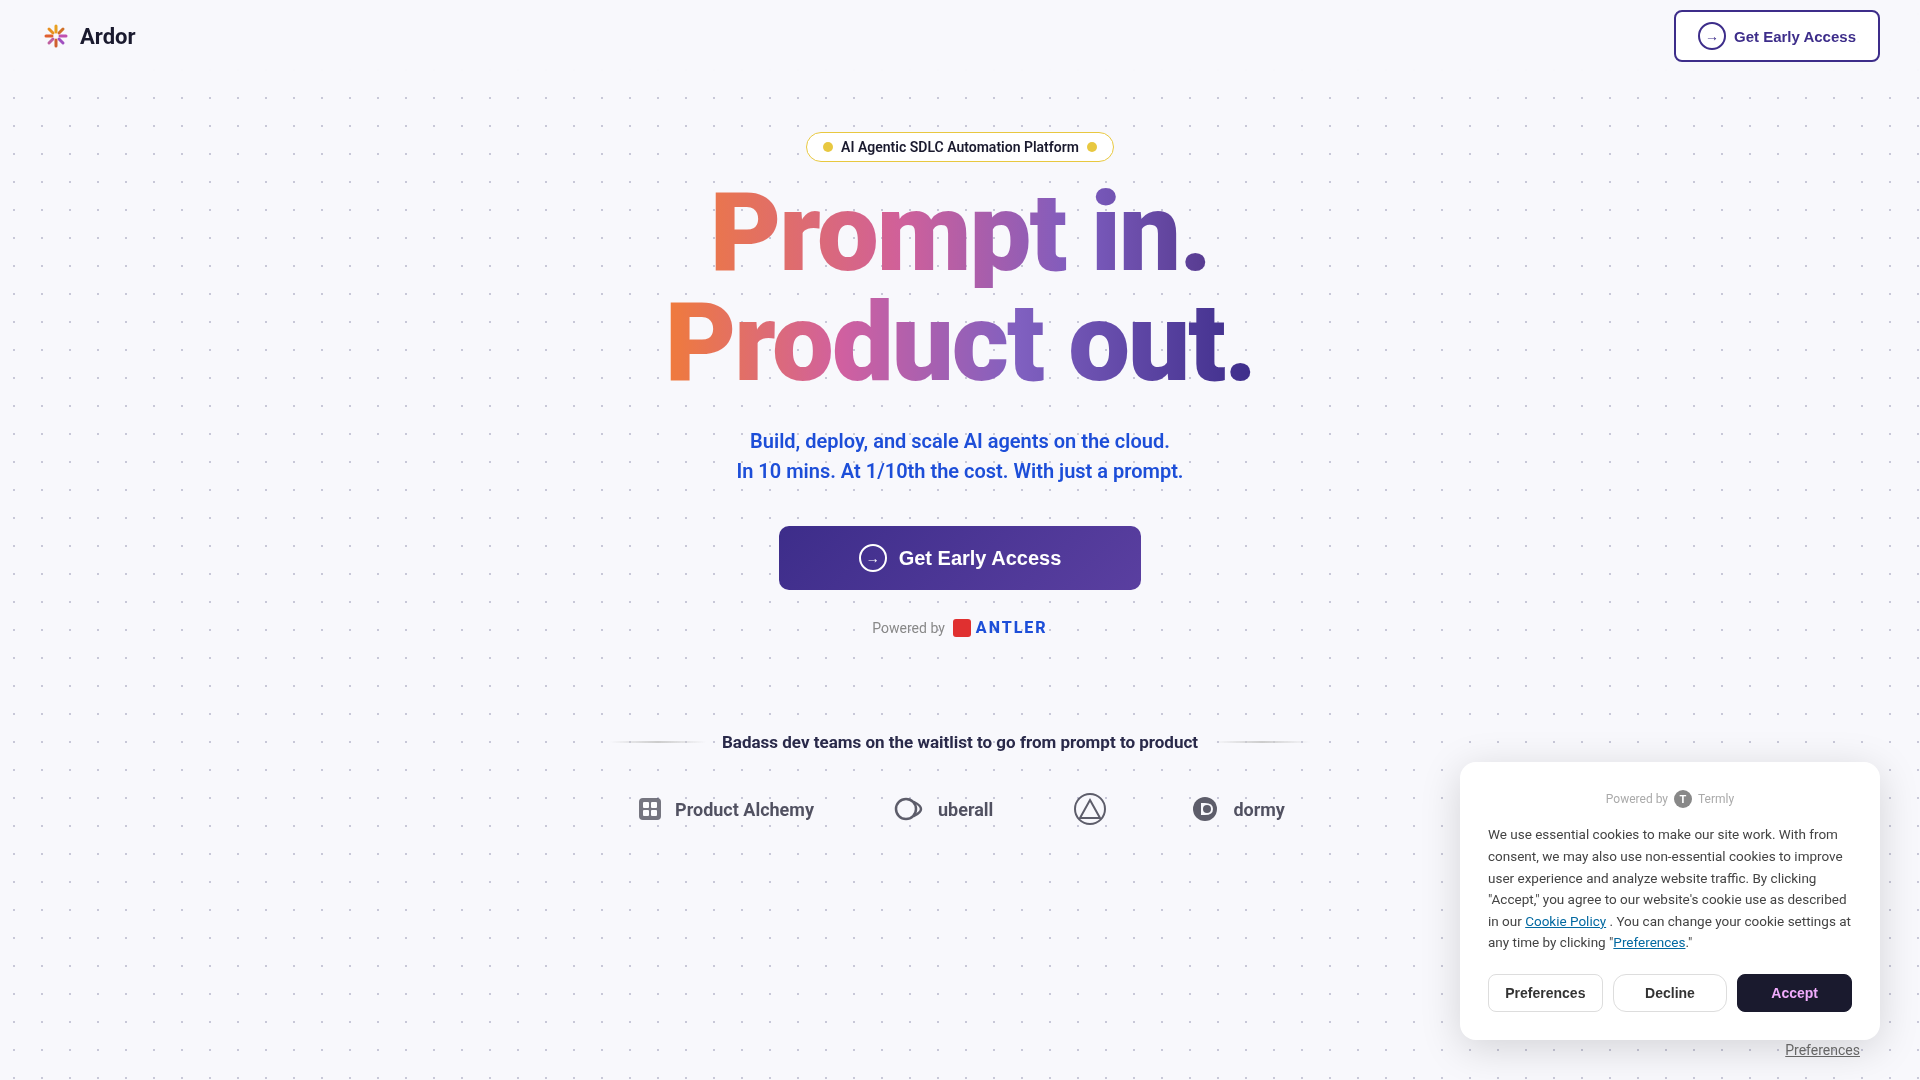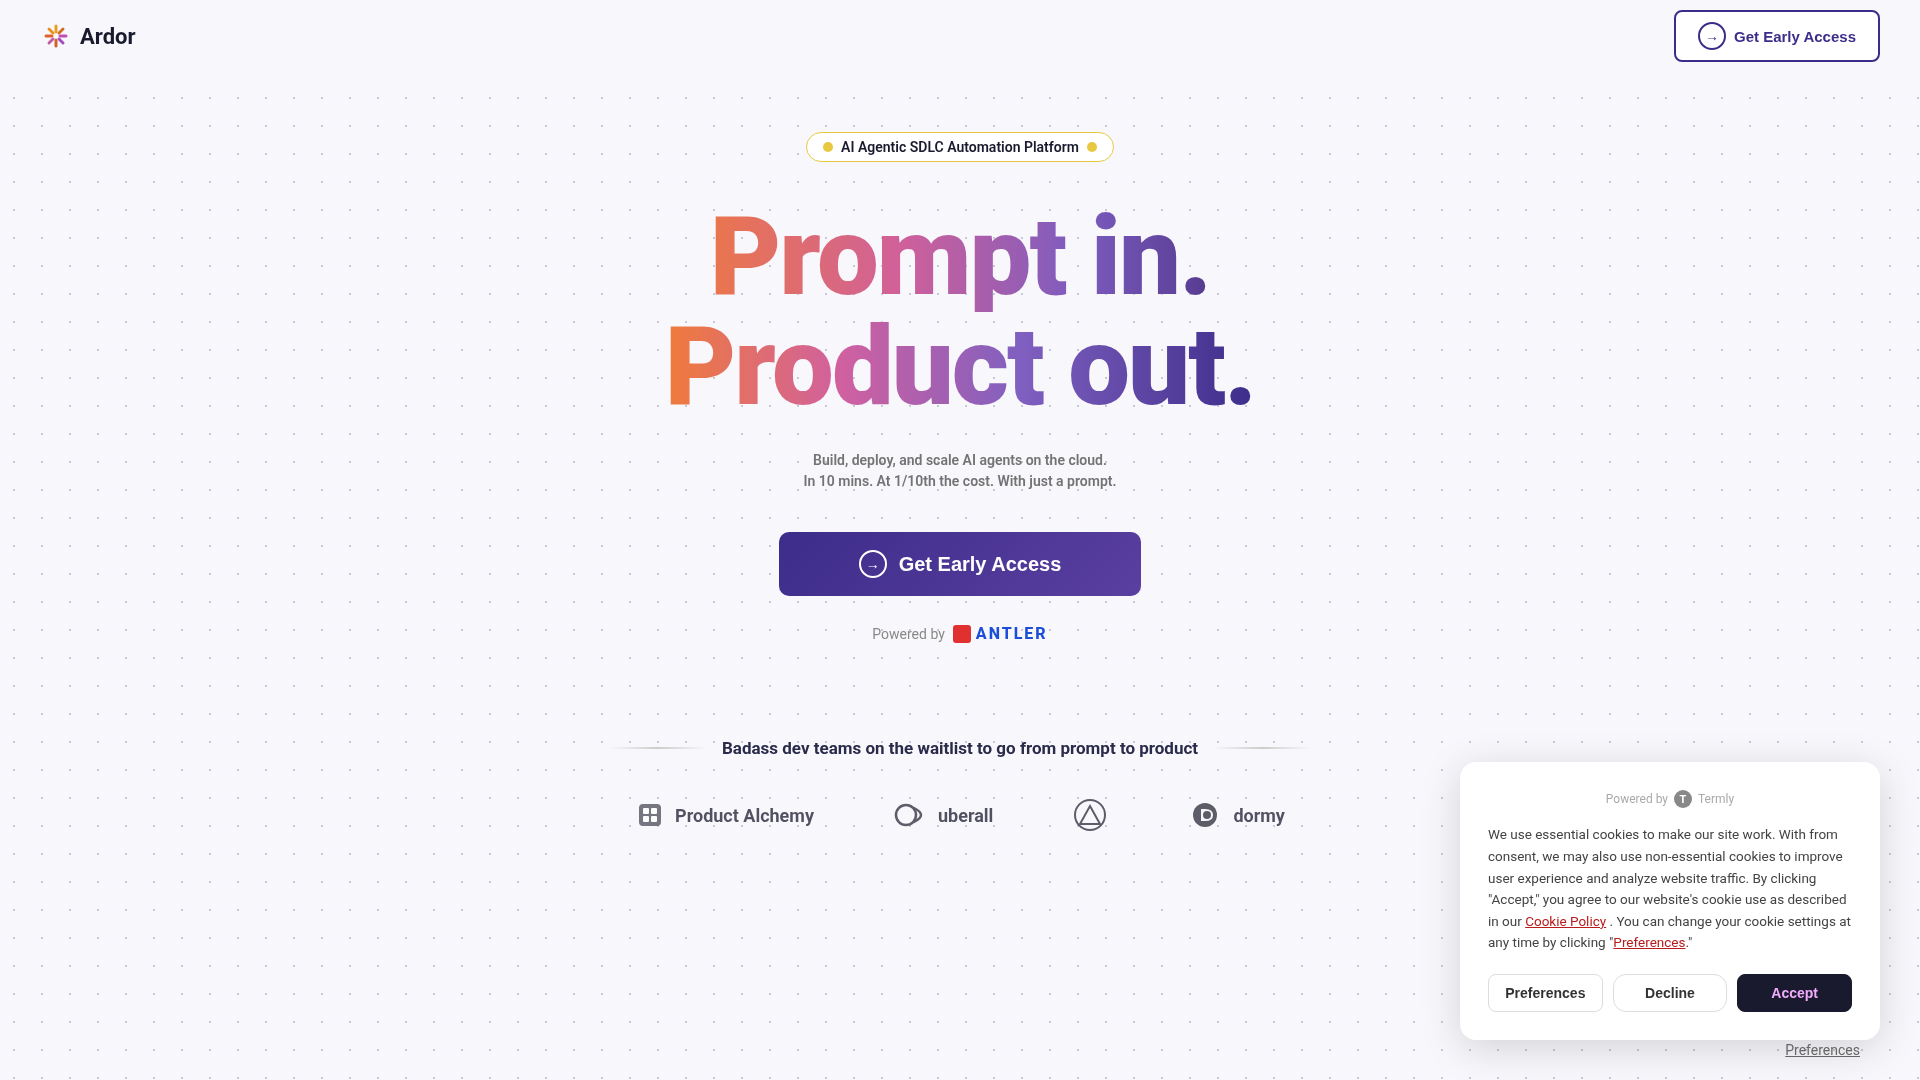--- a/index.html
+++ b/index.html
@@ -90,21 +90,21 @@
       display: inline-flex;
       align-items: center;
       gap: 8px;
       background: white;
       border: 1.5px solid #e8c840;
       border-radius: 20px;
       padding: 6px 16px;
       font-size: 14px;
       font-weight: 600;
       color: #1a1a2e;
-      margin-bottom: 40px;
+      margin-bottom: 16px;
     }
 
     .badge-dot {
       width: 10px;
       height: 10px;
       background: #e8c840;
       border-radius: 50%;
     }
 
     
@@ -134,23 +134,23 @@
 
     .gradient-text-line2 {
       background: linear-gradient(to right, #f07b3a 0%, #d060a0 30%, #8060c0 60%, #3d2d8a 100%);
       -webkit-background-clip: text;
       -webkit-text-fill-color: transparent;
       background-clip: text;
     }
 
     
     .hero-sub {
-      font-size: 14px;
+      font-size: 20px;
       font-weight: 600;
-      color: #737373;
+      color: #1d4ed8;
       line-height: 1.5;
       margin-bottom: 40px;
     }
 
     
     .cta-btn {
       background: linear-gradient(135deg, #3d2d8a 0%, #5a3fa0 100%);
       color: white;
       border: none;
       padding: 18px 80px;
@@ -285,21 +285,21 @@
     }
 
     .cookie-text {
       font-size: 13.5px;
       color: #444;
       line-height: 1.6;
       margin-bottom: 20px;
     }
 
     .cookie-text a {
-      color: #b91c1c;
+      color: #0369a1;
       text-decoration: underline;
       cursor: pointer;
     }
 
     .cookie-buttons {
       display: flex;
       gap: 10px;
     }
 
     .cookie-btn {

